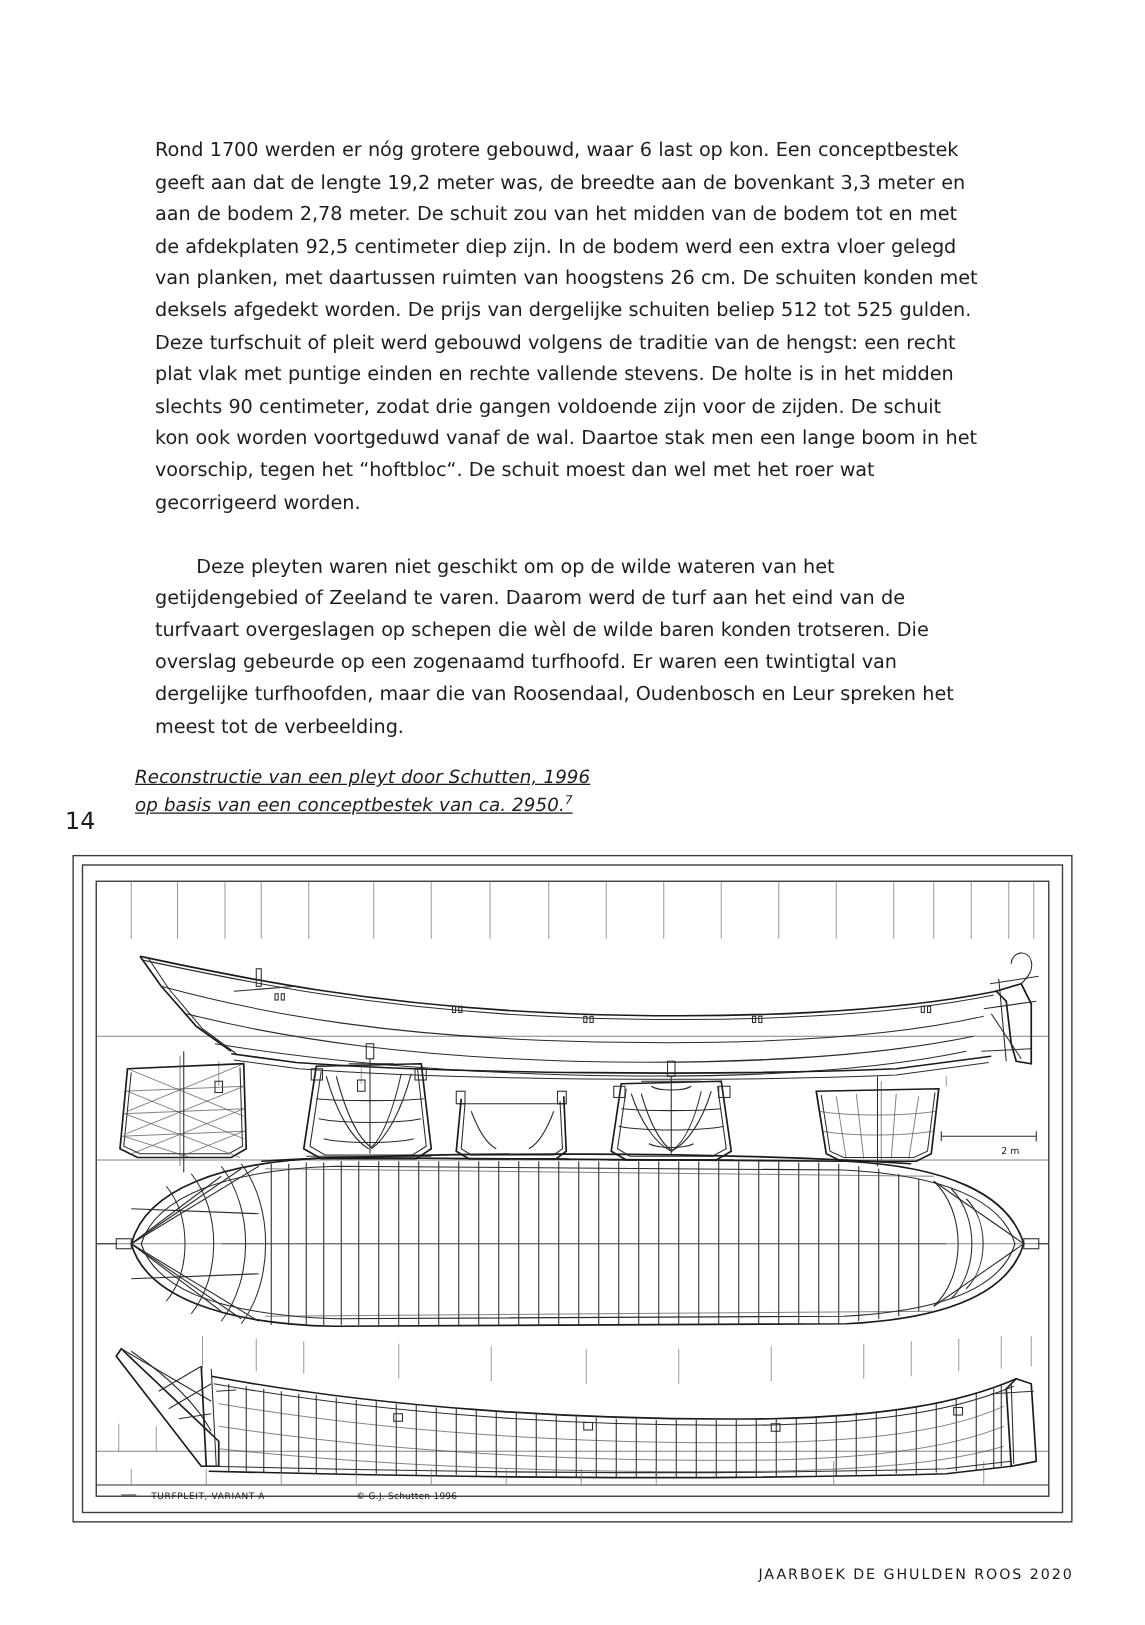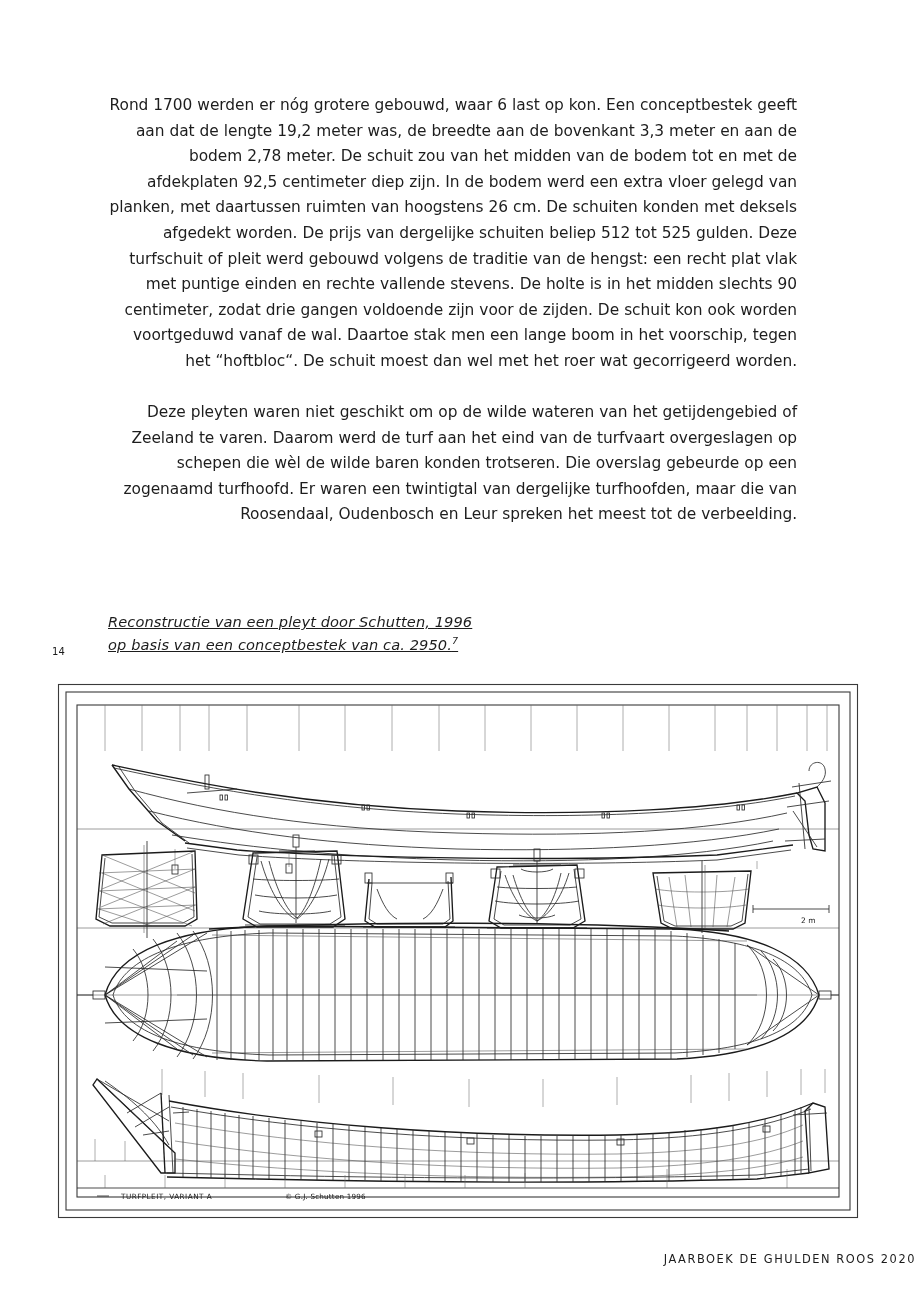--- a/index.html
+++ b/index.html
@@ -16,39 +16,39 @@
     color: #1b1b1b;
     overflow: hidden;
   }
 
   
   .page-number {
     position: absolute;
     left: 52px;
     top: 646px;
     font-family: "DejaVu Sans", sans-serif;
-    font-size: 10px;
+    font-size: 19px;
     color: #1b1b1b;
     letter-spacing: 0.2px;
   }
 
   
   .body-text {
     position: absolute;
     left: 108px;
     top: 92px;
     width: 690px;
   }
   .para {
     font-size: 15.4px;
     line-height: 25.6px;
     color: #1d1d1d;
     letter-spacing: -0.05px;
-    text-align: right;
-    margin: 1px;
+    text-align: left;
+    margin: 16px;
     word-spacing: 0.2px;
   }
   .para + .para {
     margin-top: 25.5px;
     text-indent: 33px;
   }
 
   
   .figure-caption {
     position: absolute;
@@ -79,20 +79,21 @@
   }
   .figure-wrap svg { display: block; }
 
   
   .footer {
     position: absolute;
     left: 0;
     top: 1248px;
     width: 916px;
     text-align: right;
+    padding-right: 57px;
     box-sizing: border-box;
   }
   .footer-text {
     font-size: 11.4px;
     letter-spacing: 1.55px;
     color: #1b1b1b;
     font-family: "DejaVu Sans", sans-serif;
   }
 </style>
 </head>

